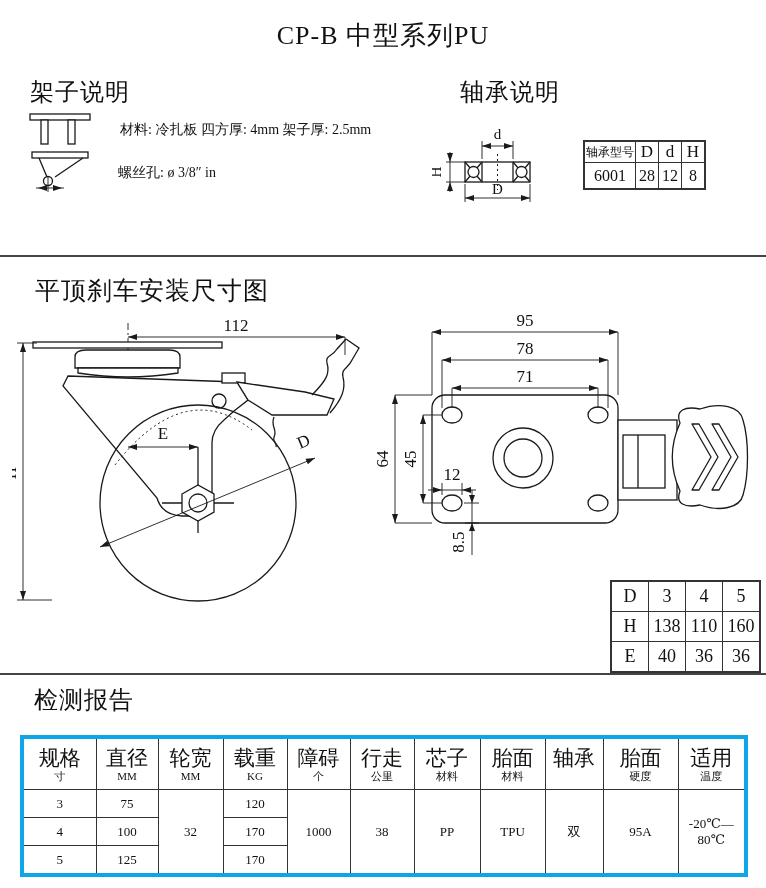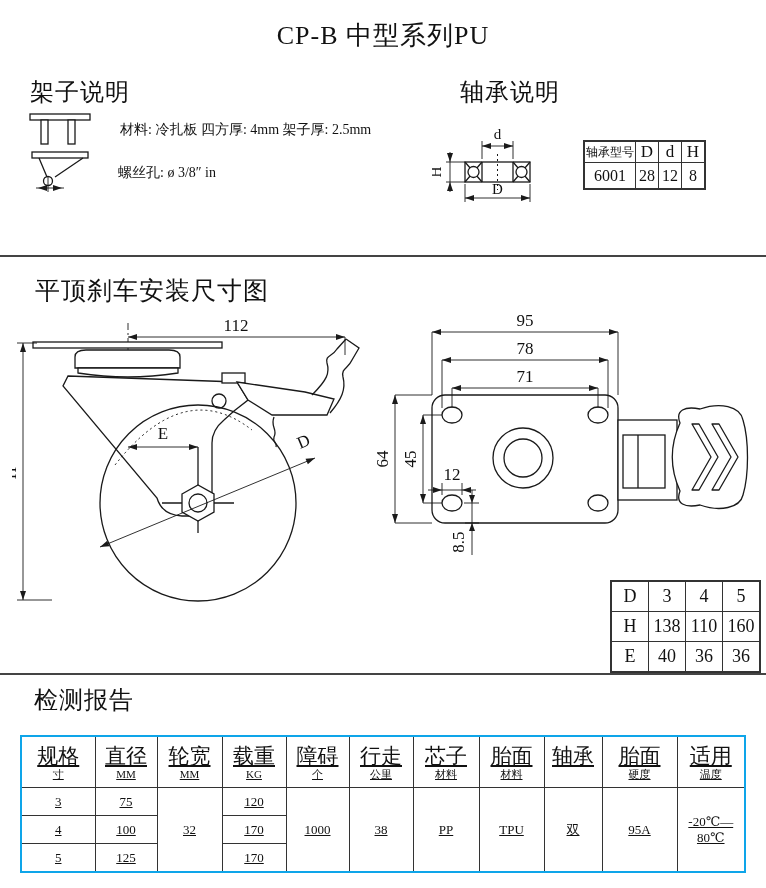--- a/index.html
+++ b/index.html
@@ -29,21 +29,21 @@
   td,th{border:1px solid #333;text-align:center;vertical-align:middle;padding:0;font-weight:normal;}
   .btable{position:absolute;left:583px;top:140px;}
   .btable table{border:2px solid #333;}
   .btable .c0{width:50px;font-size:12px;}
   .btable .hv{width:22px;font-size:17px;}
   .btable td{height:25px;font-size:16px;}
   .dhe{position:absolute;left:610px;top:580px;}
   .dhe table{border:2px solid #333;}
   .dhe td{width:36px;height:29px;font-size:18px;}
   .rtable{position:absolute;left:20px;top:735px;}
-  .rtable table{border:2px solid #0ea5e9;width:725px;text-decoration:underline;}
+  .rtable table{border:4px solid #0ea5e9;width:725px;}
   .rtable th{height:50px;}
   .rtable td{height:27px;font-size:13px;}
   .h-title{font-size:21px;line-height:24px;}
   .h-unit{font-size:11px;line-height:13px;min-height:13px;}
 </style>
 </head>
 <body>
 
 <div class="page">
 

